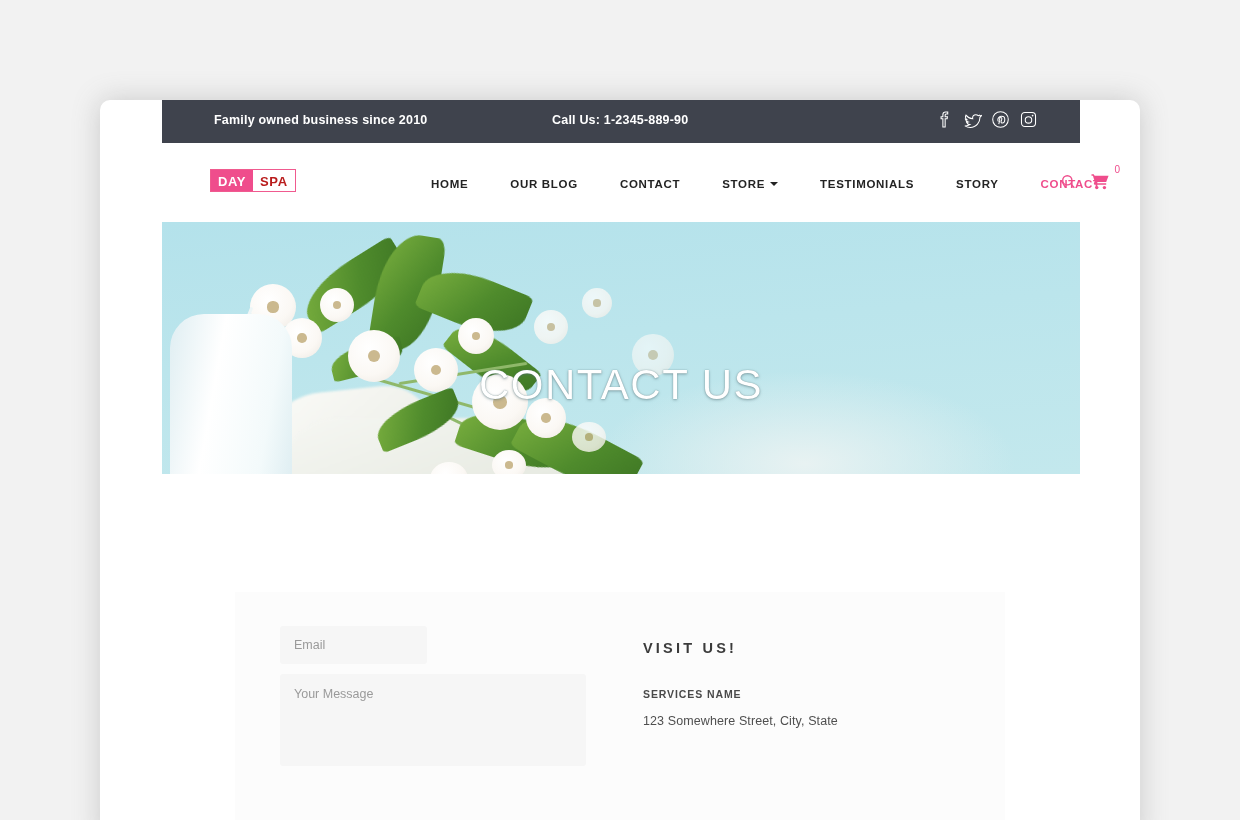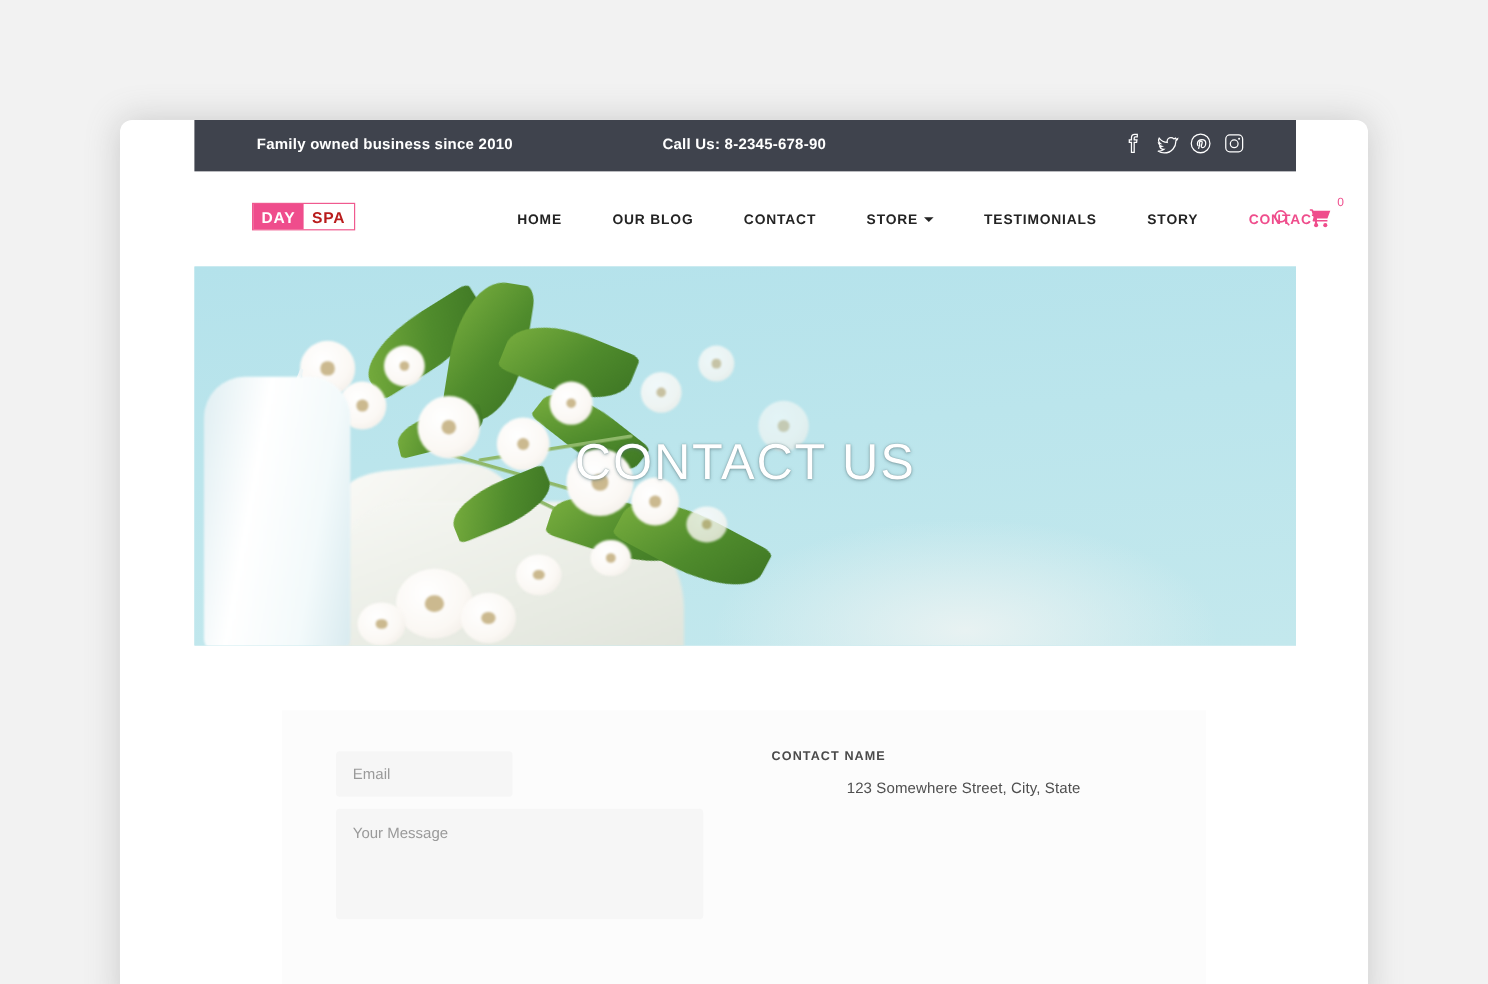--- a/index.html
+++ b/index.html
@@ -154,21 +154,21 @@
     font-weight: normal;
     line-height: 10px;
   }
 
   
   .hero {
     position: absolute;
     left: 62px;
     top: 122px;
     width: 918px;
-    height: 316px;
+    height: 252px;
     background: #b8e3ea;
     overflow: hidden;
   }
   .hero-title {
     position: absolute;
     left: 0; right: 0;
     top: 139px;
     text-align: center;
     font-size: 42px;
     font-weight: normal;
@@ -342,31 +342,30 @@
     font-size: 10.5px;
     font-weight: bold;
     color: #4a4a4a;
     letter-spacing: 0.9px;
   }
   .loc-addr {
     margin-top: 14px;
     font-size: 12.5px;
     color: #4f4f4f;
     letter-spacing: 0.1px;
-    text-align: center;
   }
 </style>
 </head>
 <body>
 
 <div class="window">
 
   <div class="topbar">
     <div class="topbar-tagline">Family owned business since 2010</div>
-    <div class="topbar-phone">Call Us: 8-2345-678-90</div>
+    <div class="topbar-phone">Call Us: 1-2345-889-90</div>
     <div class="topbar-social">
       <a class="soc">
         <svg viewBox="0 0 20 20" width="19" height="19" fill="none" stroke="#ffffff" stroke-width="1.1">
           <path d="M11.6 4.2h1.8V2.1h-2.3c-1.7 0-2.8 1.1-2.8 2.9v2H6.4v2.2h1.9v8.6h2.4V9.2h2.1l.3-2.2h-2.4V5.3c0-.7.3-1.1.9-1.1z"></path>
         </svg>
       </a>
       <a class="soc">
         <svg viewBox="0 0 20 20" width="19" height="19" fill="none" stroke="#ffffff" stroke-width="1.1">
           <path d="M18 5.1c-.6.4-1.3.7-2 .9-.6-.7-1.5-1.1-2.5-1.1-1.9 0-3.4 1.6-3.4 3.5 0 .3 0 .6.1.8-2.9-.2-5.4-1.6-7.1-3.8-.3.6-.5 1.2-.5 1.9 0 1.2.6 2.3 1.5 2.9-.5 0-1-.2-1.5-.4.4 1.5 1.5 2.6 2.9 2.9-.5.2-1.1.3-1.7.2.5 1.4 1.8 2.4 3.3 2.4-1.5 1.1-3.3 1.6-5.1 1.4 1.7 1.1 3.6 1.7 5.6 1.7 6.7 0 10.4-5.7 10.2-10.7.7-.5 1.3-1.1 1.7-1.9-.6.3-1.3.5-2 .6"></path>
         </svg>
@@ -477,18 +476,19 @@
   <div class="content-card">
 
     <div class="col-left">
       <div class="form-row">
         <input class="field" placeholder="Email" style="">
       </div>
       <textarea class="textarea" placeholder="Your Message" style=""></textarea>
     </div>
 
     <div class="col-right">
-      <div class="loc-name">CONTACT NAME</div>
+      <div class="section-title">VISIT US!</div>
+      <div class="loc-name">SERVICES NAME</div>
       <div class="loc-addr">123 Somewhere Street, City, State</div>
     </div>
 
   </div>
 </div>
 
 </body></html>

